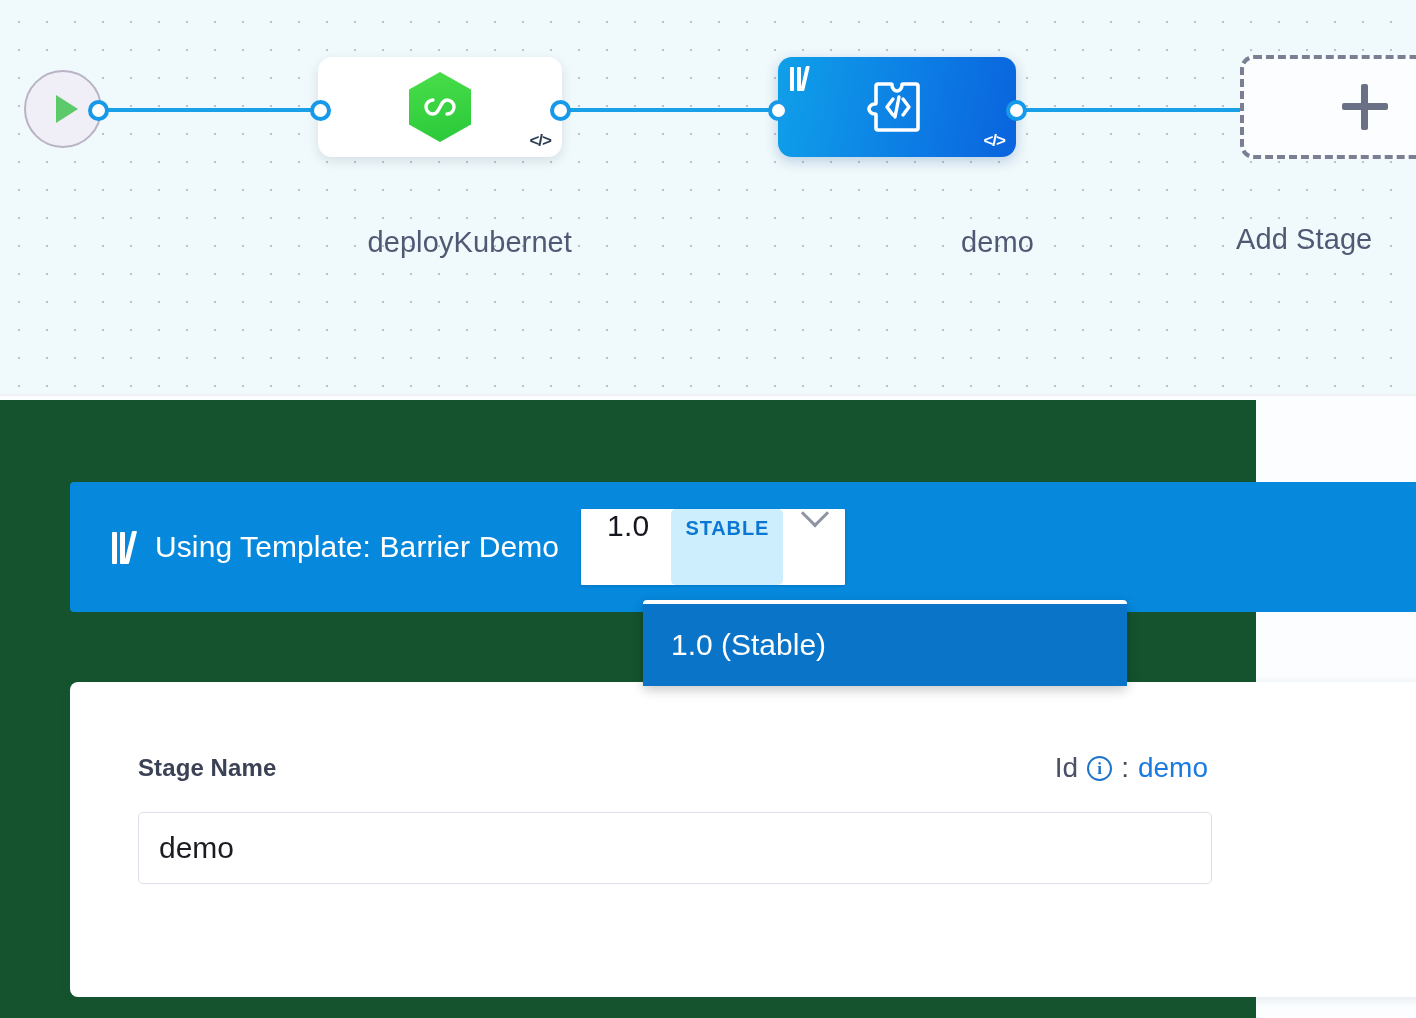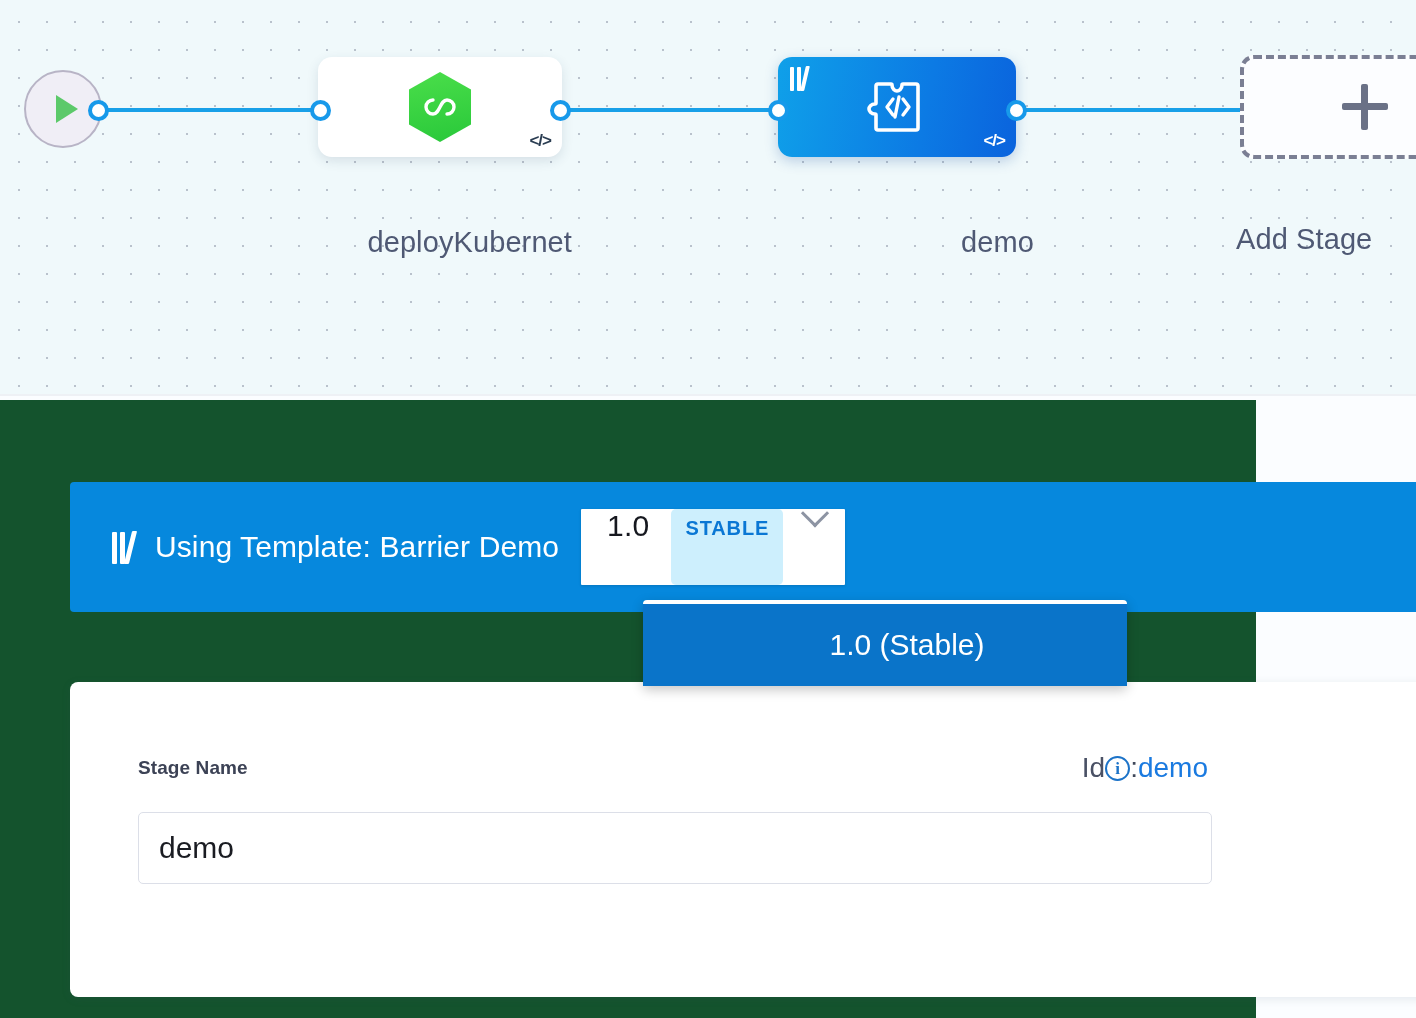--- a/index.html
+++ b/index.html
@@ -224,49 +224,48 @@
     background: #ffffff;
     border-radius: 4px;
     box-shadow: 0 4px 12px rgba(0,0,0,.22);
     padding-top: 4px;
     z-index: 6;
   }
   .version-option {
     background: #0a74c9;
     color: #ffffff;
     font-size: 30px;
-    padding: 24px 0 24px 44px;
+    padding: 24px 0 24px 28px;
     cursor: pointer;
-    text-align: center;
   }
 
   .detail-card {
     position: absolute;
     left: 70px; top: 282px;
     width: 1400px; height: 315px;
     background: #ffffff;
     border-radius: 8px;
     box-shadow: 0 2px 10px rgba(60,80,110,.12);
     z-index: 2;
   }
 
   .field-head {
     position: absolute;
     left: 68px; top: 70px;
     width: 1070px;
     display: flex; align-items: center; justify-content: space-between;
   }
   .field-label {
-    font-size: 19px;
+    font-size: 24px;
     font-weight: 700;
     color: #3c4255;
     letter-spacing: .1px;
   }
   .id-row {
-    display: flex; align-items: center; 
+    display: flex; align-items: center; gap: 9px;
     font-size: 28px;
   }
   .id-key { color: #4a5165; }
   .info-icon {
     width: 25px; height: 25px;
     border-radius: 50%;
     border: 2.4px solid #1c73c8;
     color: #1c73c8;
     font-size: 17px;
     font-weight: 700;

